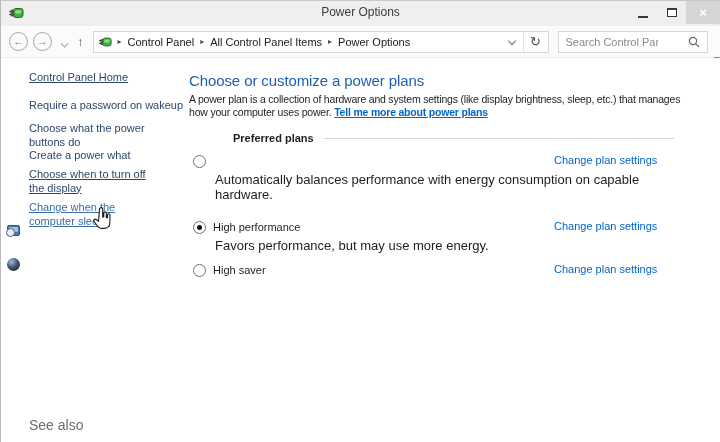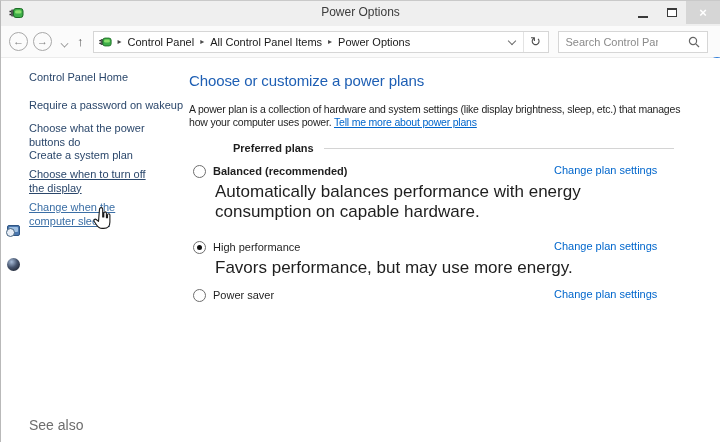--- a/index.html
+++ b/index.html
@@ -48,21 +48,21 @@
   
   .help-btn { position:absolute; left:708px; top:56px; width:16px; height:16px; border-radius:50%;
               background:#2d7ddb; color:#fff; font-size:10px; font-weight:bold;
               text-align:center; line-height:16px; }
 
   
   .sidebar { position:absolute; left:0; top:57px; width:182px; bottom:0; background:#fff; }
   .side-item { position:absolute; left:28px; font-size:11px; line-height:13.5px;
                color:#2b476b; width:128px; }
   .side-item.wide { width:175px; }
-  .side-home { top:13px; }
+  .side-home { top:13px;text-decoration:underline; }
   .si-0 { top:41px; }
   .si-1 { top:64px; }
   .si-2 { top:91px; }
   .si-3 { top:110px;text-decoration:underline; }
   .si-4 { top:143px; color:#3a6ea5; text-decoration:underline; }
   .side-icon { position:absolute; top:0; }
   .icon-at-3 { left:6px; top:167px; }
   .icon-at-4 { left:6px; top:200px; }
   .icon-display { width:13px; height:11px; background:#4a76ad; border:1px solid #2f5583;
                   border-radius:2px; position:relative; }
@@ -71,41 +71,41 @@
   .icon-display::after { content:""; position:absolute; left:-2px; bottom:-2px; width:7px; height:7px;
                          border-radius:50%; background:#e8eef6; border:1px solid #44627f; }
   .icon-sleep { width:13px; height:13px; border-radius:50%;
                 background:radial-gradient(circle at 35% 30%, #a8bdd9 0%, #46546d 45%, #10141d 100%); }
   .see-also { position:absolute; left:28px; top:359px; font-size:14px; color:#6d6d6d; }
 
   
   .main { position:absolute; left:182px; top:57px; right:0; bottom:0; background:#fff;
           padding:14px 46px 0 6px; }
   h1.page-heading { font-size:15px; font-weight:normal; color:#1e5fb4; letter-spacing:-0.1px; }
-  .intro { margin-top:14px; font-size:10.5px; letter-spacing:-0.2px; line-height:13px; }
+  .intro { margin-top:4px; font-size:10.5px; letter-spacing:-0.2px; line-height:13px; }
   .intro .l { white-space:nowrap; }
-  a.inline-link { color:#0066cc; text-decoration:underline; cursor:pointer; }
+  a.inline-link { color:#0066cc; text-decoration:underline; cursor:pointer;font-weight:bold; }
   .group-hdr { display:flex; align-items:center; margin-top:13px; }
   .group-hdr .lbl { font-size:11px; font-weight:bold; color:#1e1e1e; white-space:nowrap;padding-left:44px; }
   .group-hdr .rule { flex:1; height:1px; background:#d4d4d4; margin-left:10px; }
   .collapse-btn { width:17px; height:17px; border:1px solid #5f5f5f; border-radius:50%;
                   margin-left:8px; position:relative; flex:none; }
   .collapse-btn::after { content:""; position:absolute; left:5px; top:6px; width:5px; height:5px;
                          border-left:1.6px solid #333; border-top:1.6px solid #333;
                          transform:rotate(45deg); }
   .plan-row { position:relative; margin:10px 0 0 4px; display:flex; align-items:center; height:14px; }
   .radio { width:13px; height:13px; border:1px solid #6e6e6e; border-radius:50%; background:#fff;
            position:relative; flex:none; }
   .radio.checked::after { content:""; position:absolute; left:3px; top:3px; width:5px; height:5px;
                           border-radius:50%; background:#111; }
   .plan-name { margin-left:7px; font-size:11px; }
   .plan-name.bold { font-weight:bold; }
   .cps-link { position:absolute; left:361px; top:0; font-size:11px; color:#0066cc;
               white-space:nowrap; cursor:pointer; }
-  .plan-desc { margin:4px 0 0 26px; font-size:17px; color:#1e1e1e; }
+  .plan-desc { margin:4px 0 0 26px; font-size:13px; color:#1e1e1e; }
   .row-gap-lg { margin-top:18px; }
   .hdr-gap { margin-top:21px; }
 
   
   .cursor { position:absolute; left:91px; top:206px; width:21px; height:24px; pointer-events:none; }
 </style>
 </head>
 <body>
 
 <div class="screen">
@@ -163,21 +163,21 @@
       </svg>
     </div>
   </div>
 
   <div class="help-btn">?</div>
 
   <div class="sidebar">
     <div class="side-item wide side-home">Control Panel Home</div>
     <div class="side-item wide si-0">Require a password on wakeup</div>
     <div class="side-item si-1">Choose what the power buttons do</div>
-    <div class="side-item si-2">Create a system plan</div>
+    <div class="side-item si-2">Create a power what</div>
     <div class="side-icon icon-at-3">
         <div class="icon-display"></div>
       </div>
     <div class="side-item si-3">Choose when to turn off the display</div>
     <div class="side-icon icon-at-4">
         <div class="icon-sleep"></div>
       </div>
     <div class="side-item si-4">Change when the computer sleeps</div>
     <div class="see-also">See also</div>
   </div>
@@ -192,36 +192,35 @@
       </div>
     </div>
 
     <div class="group-hdr">
       <span class="lbl">Preferred plans</span>
       <span class="rule"></span>
     </div>
 
     <div class="plan-row">
       <div class="radio"></div>
-      <div class="plan-name bold">Balanced (recommended)</div>
       <a class="cps-link">Change plan settings</a>
     </div>
     <div class="plan-desc">Automatically balances performance with energy consumption on capable hardware.</div>
 
     <div class="plan-row row-gap-lg">
       <div class="radio checked"></div>
       <div class="plan-name">High performance</div>
       <a class="cps-link">Change plan settings</a>
     </div>
     <div class="plan-desc">Favors performance, but may use more energy.</div>
 
 
     <div class="plan-row">
       <div class="radio"></div>
-      <div class="plan-name">Power saver</div>
+      <div class="plan-name">High saver</div>
       <a class="cps-link">Change plan settings</a>
     </div>
   </div>
 
   <svg class="cursor" viewBox="0 0 21 24">
     <path d="M7.5 2.2 a1.6 1.6 0 0 1 3.2 0 V10 h1.1 V6.2 a1.3 1.3 0 0 1 2.6 0 V10.8 h1.1 V8 a1.2 1.2 0 0 1 2.4 0 v7 c0 4.2-2.6 6.4-6.2 6.4 h-1.6 c-2.6 0-4.1-1.3-5.7-3.7 l-2.3-3.5 c-.8-1.3.9-2.7 2.1-1.7 l2.3 1.9 z" fill="#fff" stroke="#1a1a1a" stroke-width="1.1" stroke-linejoin="round"></path>
   </svg>
 
 </div>
 

